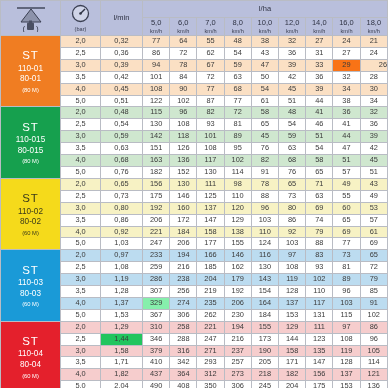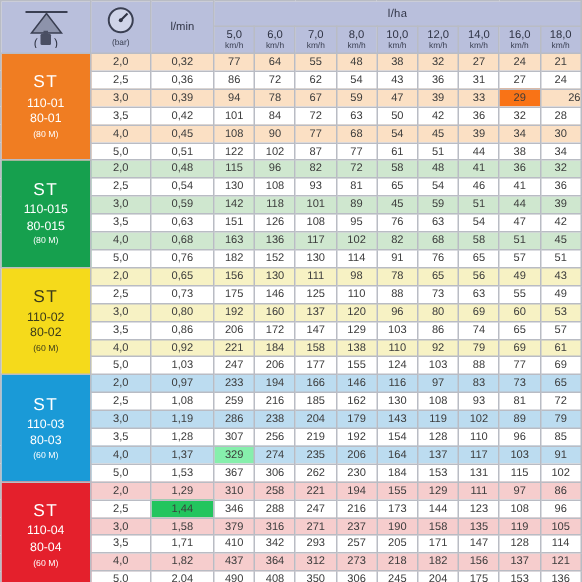--- a/index.html
+++ b/index.html
@@ -276,21 +276,21 @@
             <span class="p-mesh">(60 M)</span>
           </td>
           <td class="num bar" style="background: rgb(247, 242, 196);">2,0</td>
           <td class="num lmin" style="background: rgb(247, 242, 196);">0,65</td>
           <td class="num" style="background: rgb(247, 242, 196);">156</td>
           <td class="num" style="background: rgb(247, 242, 196);">130</td>
           <td class="num" style="background: rgb(247, 242, 196);">111</td>
           <td class="num" style="background: rgb(247, 242, 196);">98</td>
           <td class="num" style="background: rgb(247, 242, 196);">78</td>
           <td class="num" style="background: rgb(247, 242, 196);">65</td>
-          <td class="num" style="background: rgb(247, 242, 196);">56</td>
+          <td class="num" style="background: rgb(247, 242, 196);">71</td>
           <td class="num" style="background: rgb(247, 242, 196);">49</td>
           <td class="num" style="background: rgb(247, 242, 196);">43</td>
         </tr>
         <tr>
           <td class="num bar" style="background: rgb(255, 255, 255);">2,5</td>
           <td class="num lmin" style="background: rgb(255, 255, 255);">0,73</td>
           <td class="num" style="background: rgb(255, 255, 255);">175</td>
           <td class="num" style="background: rgb(255, 255, 255);">146</td>
           <td class="num" style="background: rgb(255, 255, 255);">125</td>
           <td class="num" style="background: rgb(255, 255, 255);">110</td>

